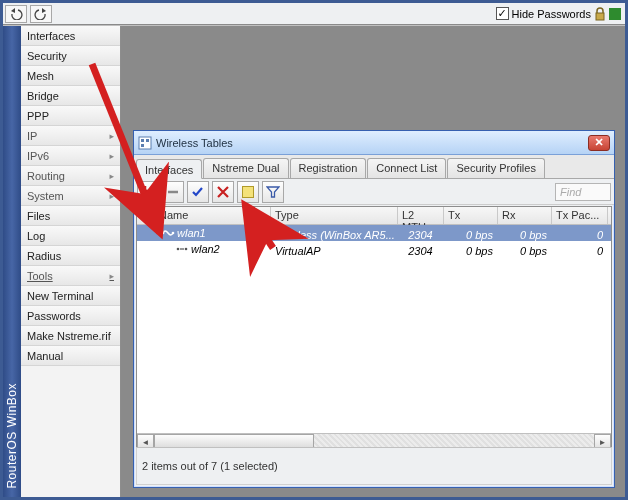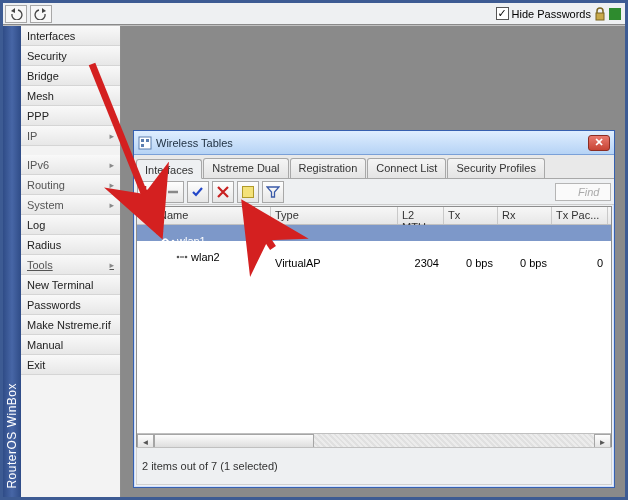--- a/index.html
+++ b/index.html
@@ -29,38 +29,38 @@
 .titlebar .ttl { color:#234; font-size:11px; }
 .titlebar .closebtn { margin-left:auto; width:22px; height:16px; border-radius:3px;
  background:linear-gradient(#e97a6f,#c74334); border:1px solid #8b2c22; display:flex; align-items:center; justify-content:center; color:#fff; font-weight:bold; }
 
 .tabs { height:24px; display:flex; background:#e9e9e9; border-bottom:1px solid #a8a8a8; padding-left:2px; padding-top:3px; gap:0; }
 .tab { padding:3px 8px 3px 8px; border:1px solid #a8a8a8; border-bottom:none; background:linear-gradient(#f5f5f5,#e4e4e4); margin-right:1px; border-radius:3px 3px 0 0; cursor:pointer; color:#333; }
 .tab.active { background:#eef0f2; position:relative; top:1px; padding-top:4px; border-bottom:1px solid #eef0f2; }
 
 .toolbar { height:26px; display:flex; align-items:center; padding:2px 3px; gap:3px; background:#eef0f2; border-bottom:1px solid #ccc; }
 .tbtn { width:22px; height:22px; background:linear-gradient(#fefefe,#e6e6e6); border:1px solid #a8a8a8; display:flex; align-items:center; justify-content:center; cursor:pointer; }
-.find { margin-left:auto; width:56px; height:18px; border:1px solid #b5b5b5; background:#fafafa; color:#aaa; font-style:italic; display:flex; align-items:center; padding:0 22px; }
+.find { margin-left:auto; width:56px; height:18px; border:1px solid #b5b5b5; background:#fafafa; color:#aaa; font-style:italic; display:flex; align-items:center; padding:0 4px; }
 
 .gridwrap { position:absolute; top:75px; left:2px; right:2px; bottom:36px; background:#fff; border:1px solid #8d8d8d; display:flex; flex-direction:column; }
 .ghead { display:flex; background:linear-gradient(#f7f7f7,#e7e7e7); border-bottom:1px solid #c0c0c0; height:18px; }
 .ghead .cell { border-right:1px solid #c9c9c9; padding:2px 4px; color:#333; }
 .rows { flex:1; overflow:hidden; }
 .row { display:flex; height:16px; }
-.row .cell { border-right:1px solid transparent; padding:16px 4px; overflow:hidden; white-space:nowrap; }
+.row .cell { border-right:1px solid transparent; padding:4px 4px; overflow:hidden; white-space:nowrap;font-style:italic; }
 .row.sel { background:#7d98c9; color:#fff; }
 .row .cname { display:flex; align-items:center; gap:2px; }
 .hscroll { height:17px; background:#eee; display:flex; border-top:1px solid #c0c0c0; }
 .sbbtn { width:17px; height:17px; background:linear-gradient(#fefefe,#ddd); border:1px solid #a5a5a5; display:flex; align-items:center; justify-content:center; font-size:8px; color:#555; }
 .track { flex:1; background:repeating-linear-gradient(45deg,#ececec,#ececec 2px,#e0e0e0 2px,#e0e0e0 4px); position:relative; }
 .thumb { position:absolute; left:0; top:0; width:160px; height:15px; background:linear-gradient(#fcfcfc,#dcdcdc); border:1px solid #a5a5a5; }
 
 .status { position:absolute; left:2px; right:2px; bottom:2px; height:18px; background:#eef0f2; padding:18px 5px; color:#333; border:1px solid #d0d0d0; border-top-color:#c0c0c0; display:flex; align-items:center; }
 
-.c-hash{width:18px} .c-name{width:116px} .c-type{width:127px} .c-mtu{width:46px;text-align:right} .c-tx{width:54px;text-align:right} .c-rx{width:54px;text-align:right} .c-txp{width:56px;text-align:right}
+.c-hash{width:18px} .c-name{width:116px} .c-type{width:127px} .c-mtu{width:46px;text-align:center} .c-tx{width:54px;text-align:right} .c-rx{width:54px;text-align:right} .c-txp{width:56px;text-align:right}
 .ghead .c-hash,.ghead .c-mtu,.ghead .c-tx,.ghead .c-rx{text-align:left}
 .ghead .c-txp{text-align:left}
 
 .arrow-svg { position:absolute; top:0; left:0; pointer-events:none; z-index:150; }
 </style>
 </head>
 <body>
 
 <div class="topbar">
   <div class="btn">
@@ -93,43 +93,46 @@
 </div>
 
 <div class="menu" id="menu">
     <div class="mi">
       <span>Interfaces</span>
     </div>
     <div class="mi">
       <span>Security</span>
     </div>
     <div class="mi">
+      <span>Mesh</span>
+    </div>
+    <div class="mi">
       <span>Bridge</span>
     </div>
     <div class="mi">
-      <span>Mesh</span>
-    </div>
-    <div class="mi">
       <span>PPP</span>
     </div>
     <div class="mi" style="color: rgb(85, 85, 85);">
       <span>IP</span>
       <span class="arrow">▸</span>
     </div>
-    <div class="mi" style="color: rgb(85, 85, 85); margin-top: 9px;">
+    <div class="mi" style="color: rgb(85, 85, 85);">
       <span>IPv6</span>
       <span class="arrow">▸</span>
     </div>
     <div class="mi" style="color: rgb(85, 85, 85);">
       <span>Routing</span>
       <span class="arrow">▸</span>
     </div>
     <div class="mi" style="color: rgb(85, 85, 85);">
       <span>System</span>
       <span class="arrow">▸</span>
+    </div>
+    <div class="mi">
+      <span>Files</span>
     </div>
     <div class="mi">
       <span>Log</span>
     </div>
     <div class="mi">
       <span>Radius</span>
     </div>
     <div class="mi" style="color: rgb(85, 85, 85); text-decoration: underline;">
       <span>Tools</span>
       <span class="arrow">▸</span>
@@ -138,23 +141,20 @@
       <span>New Terminal</span>
     </div>
     <div class="mi">
       <span>Passwords</span>
     </div>
     <div class="mi">
       <span>Make Nstreme.rif</span>
     </div>
     <div class="mi">
       <span>Manual</span>
-    </div>
-    <div class="mi">
-      <span>Exit</span>
     </div>
   </div>
 
 <div class="client">
 
   <div class="win">
     <div class="titlebar">
       <svg class="ticon">
           <rect x="1" y="1" width="12" height="12" fill="#fff" stroke="#5b7eaf"></rect>
           <rect x="3" y="3" width="3" height="3" fill="#5b7eaf"></rect>

